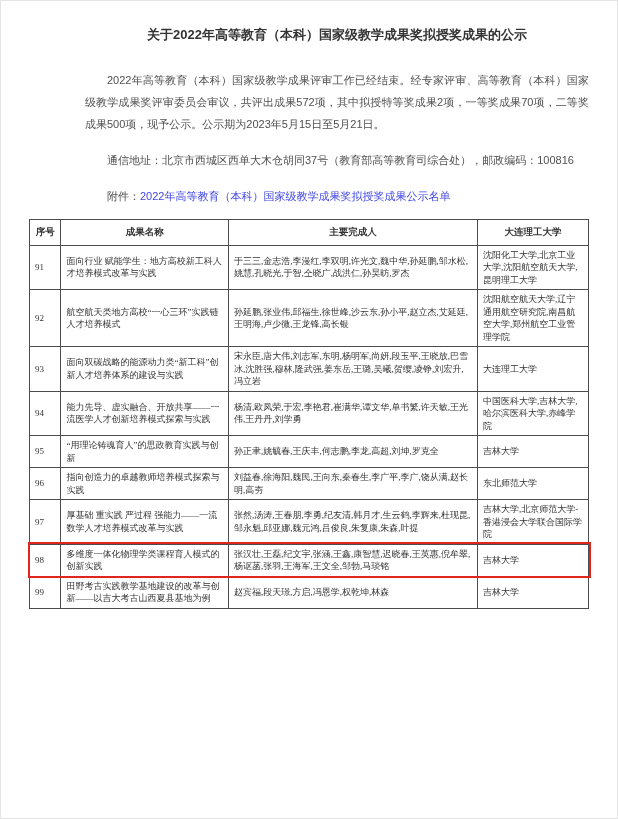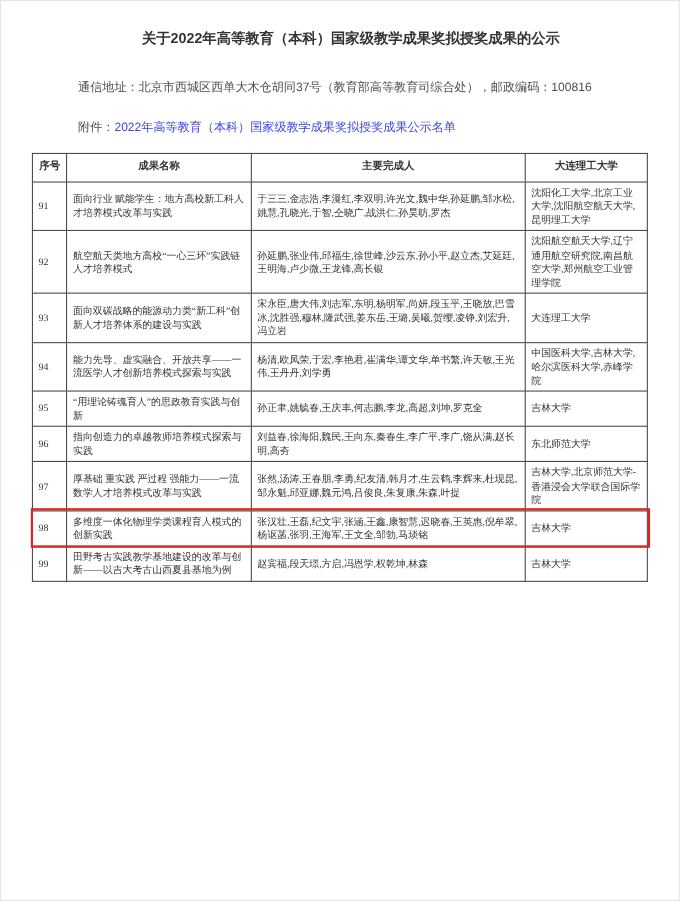--- a/index.html
+++ b/index.html
@@ -2,21 +2,21 @@
 <html><head>
 <meta charset="utf-8">
 <style>
   html,body{margin:0;padding:0;background:#fff;}
   body{
     width:618px;height:819px;overflow:hidden;
     font-family:"Liberation Sans","DejaVu Sans",sans-serif;
     color:#4d4d4d;box-sizing:border-box;
     border:1px solid #e4e4e4;
   }
-  .doc{padding:24px 28px 0 48px;}
+  .doc{padding:24px 28px 0 48px;margin-left:36px;}
   .doc-title{
     text-align:center;font-size:13px;font-weight:bold;color:#333;
     line-height:20px;margin:0 0 24px 0;
   }
   .para{
     font-size:11px;line-height:22px;text-align:justify;
     text-indent:2em;margin:0 0 10px 0;color:#4f4f4f;
   }
   .info-line{
     font-size:11px;line-height:22px;text-indent:2em;
@@ -44,20 +44,21 @@
   .col-unit{width:106px;}
   .award-table td.cell-no{text-align:left;}
   tr.highlight{outline:2px solid #e02420;outline-offset:0px;font-family:Liberation Serif, serif;}
 </style>
 </head>
 <body>
 
 <div class="doc">
   <h1 class="doc-title">关于2022年高等教育（本科）国家级教学成果奖拟授奖成果的公示</h1>
 
+  <p class="para">2022年高等教育（本科）国家级教学成果评审工作已经结束。经专家评审、高等教育（本科）国家级教学成果奖评审委员会审议，共评出成果572项，其中拟授特等奖成果2项，一等奖成果70项，二等奖成果500项，现予公示。公示期为2023年5月15日至5月21日。</p>
 
   <p class="info-line">通信地址：北京市西城区西单大木仓胡同37号（教育部高等教育司综合处），邮政编码：100816</p>
 
   <p class="info-line"><span>附件：</span><a class="attach-link">2022年高等教育（本科）国家级教学成果奖拟授奖成果公示名单</a></p>
 
   <div class="sig-block">
   </div>
 </div>
 
 <div class="table-wrap">

